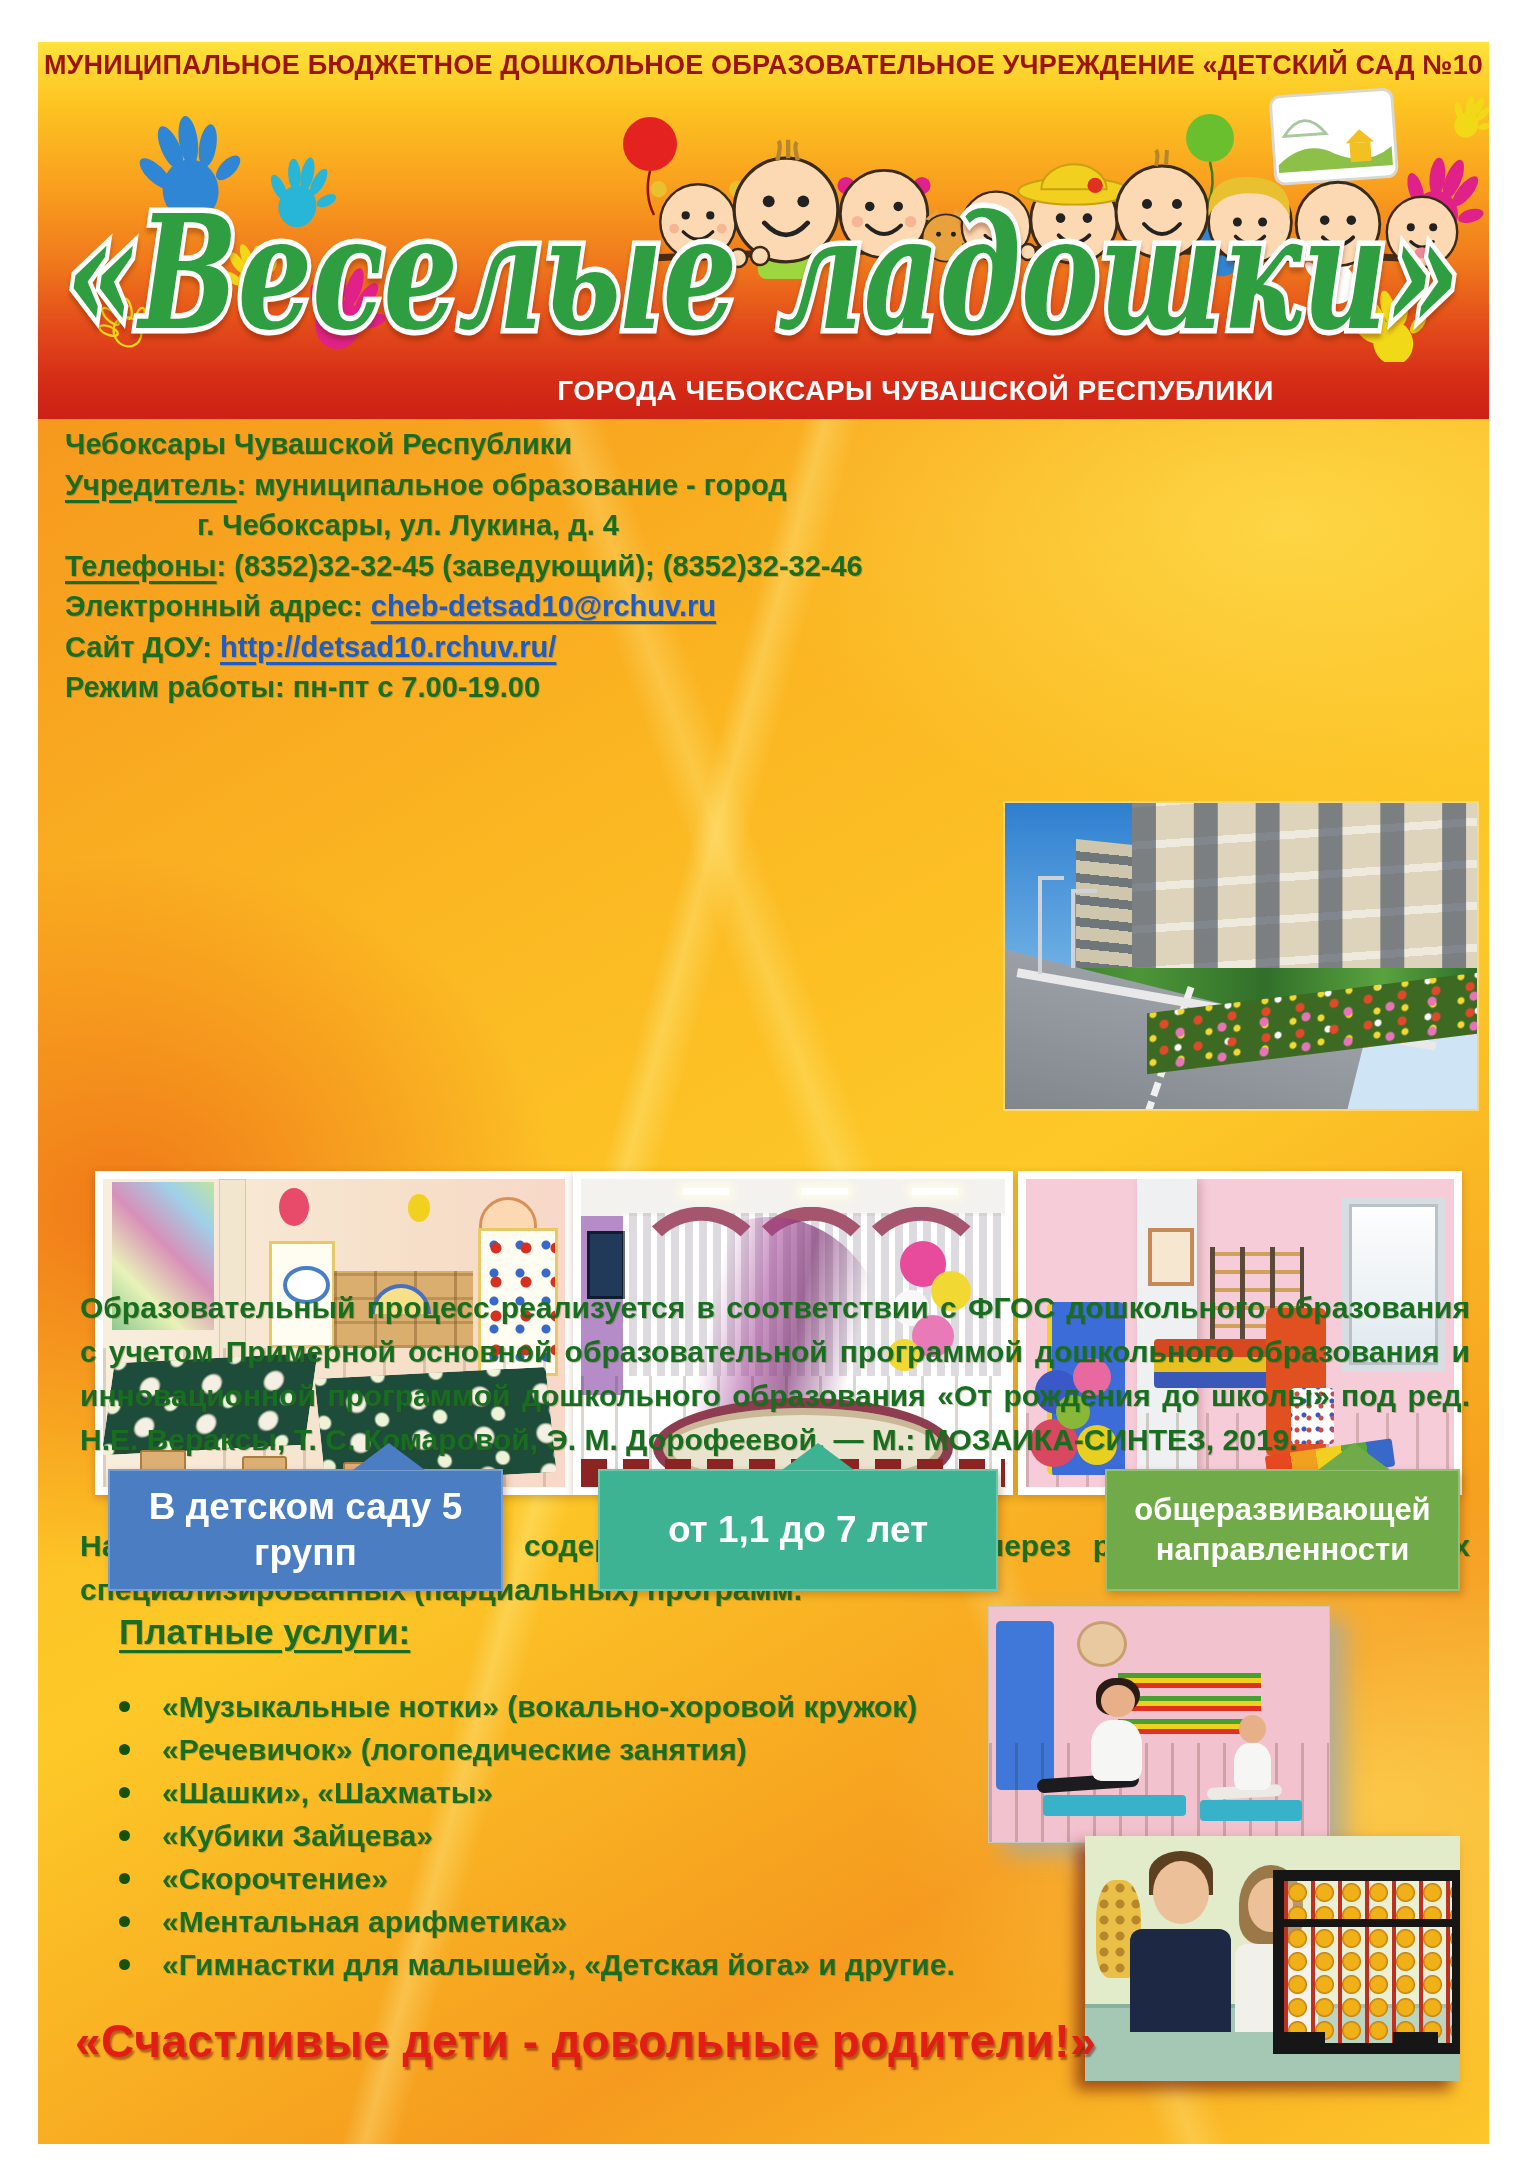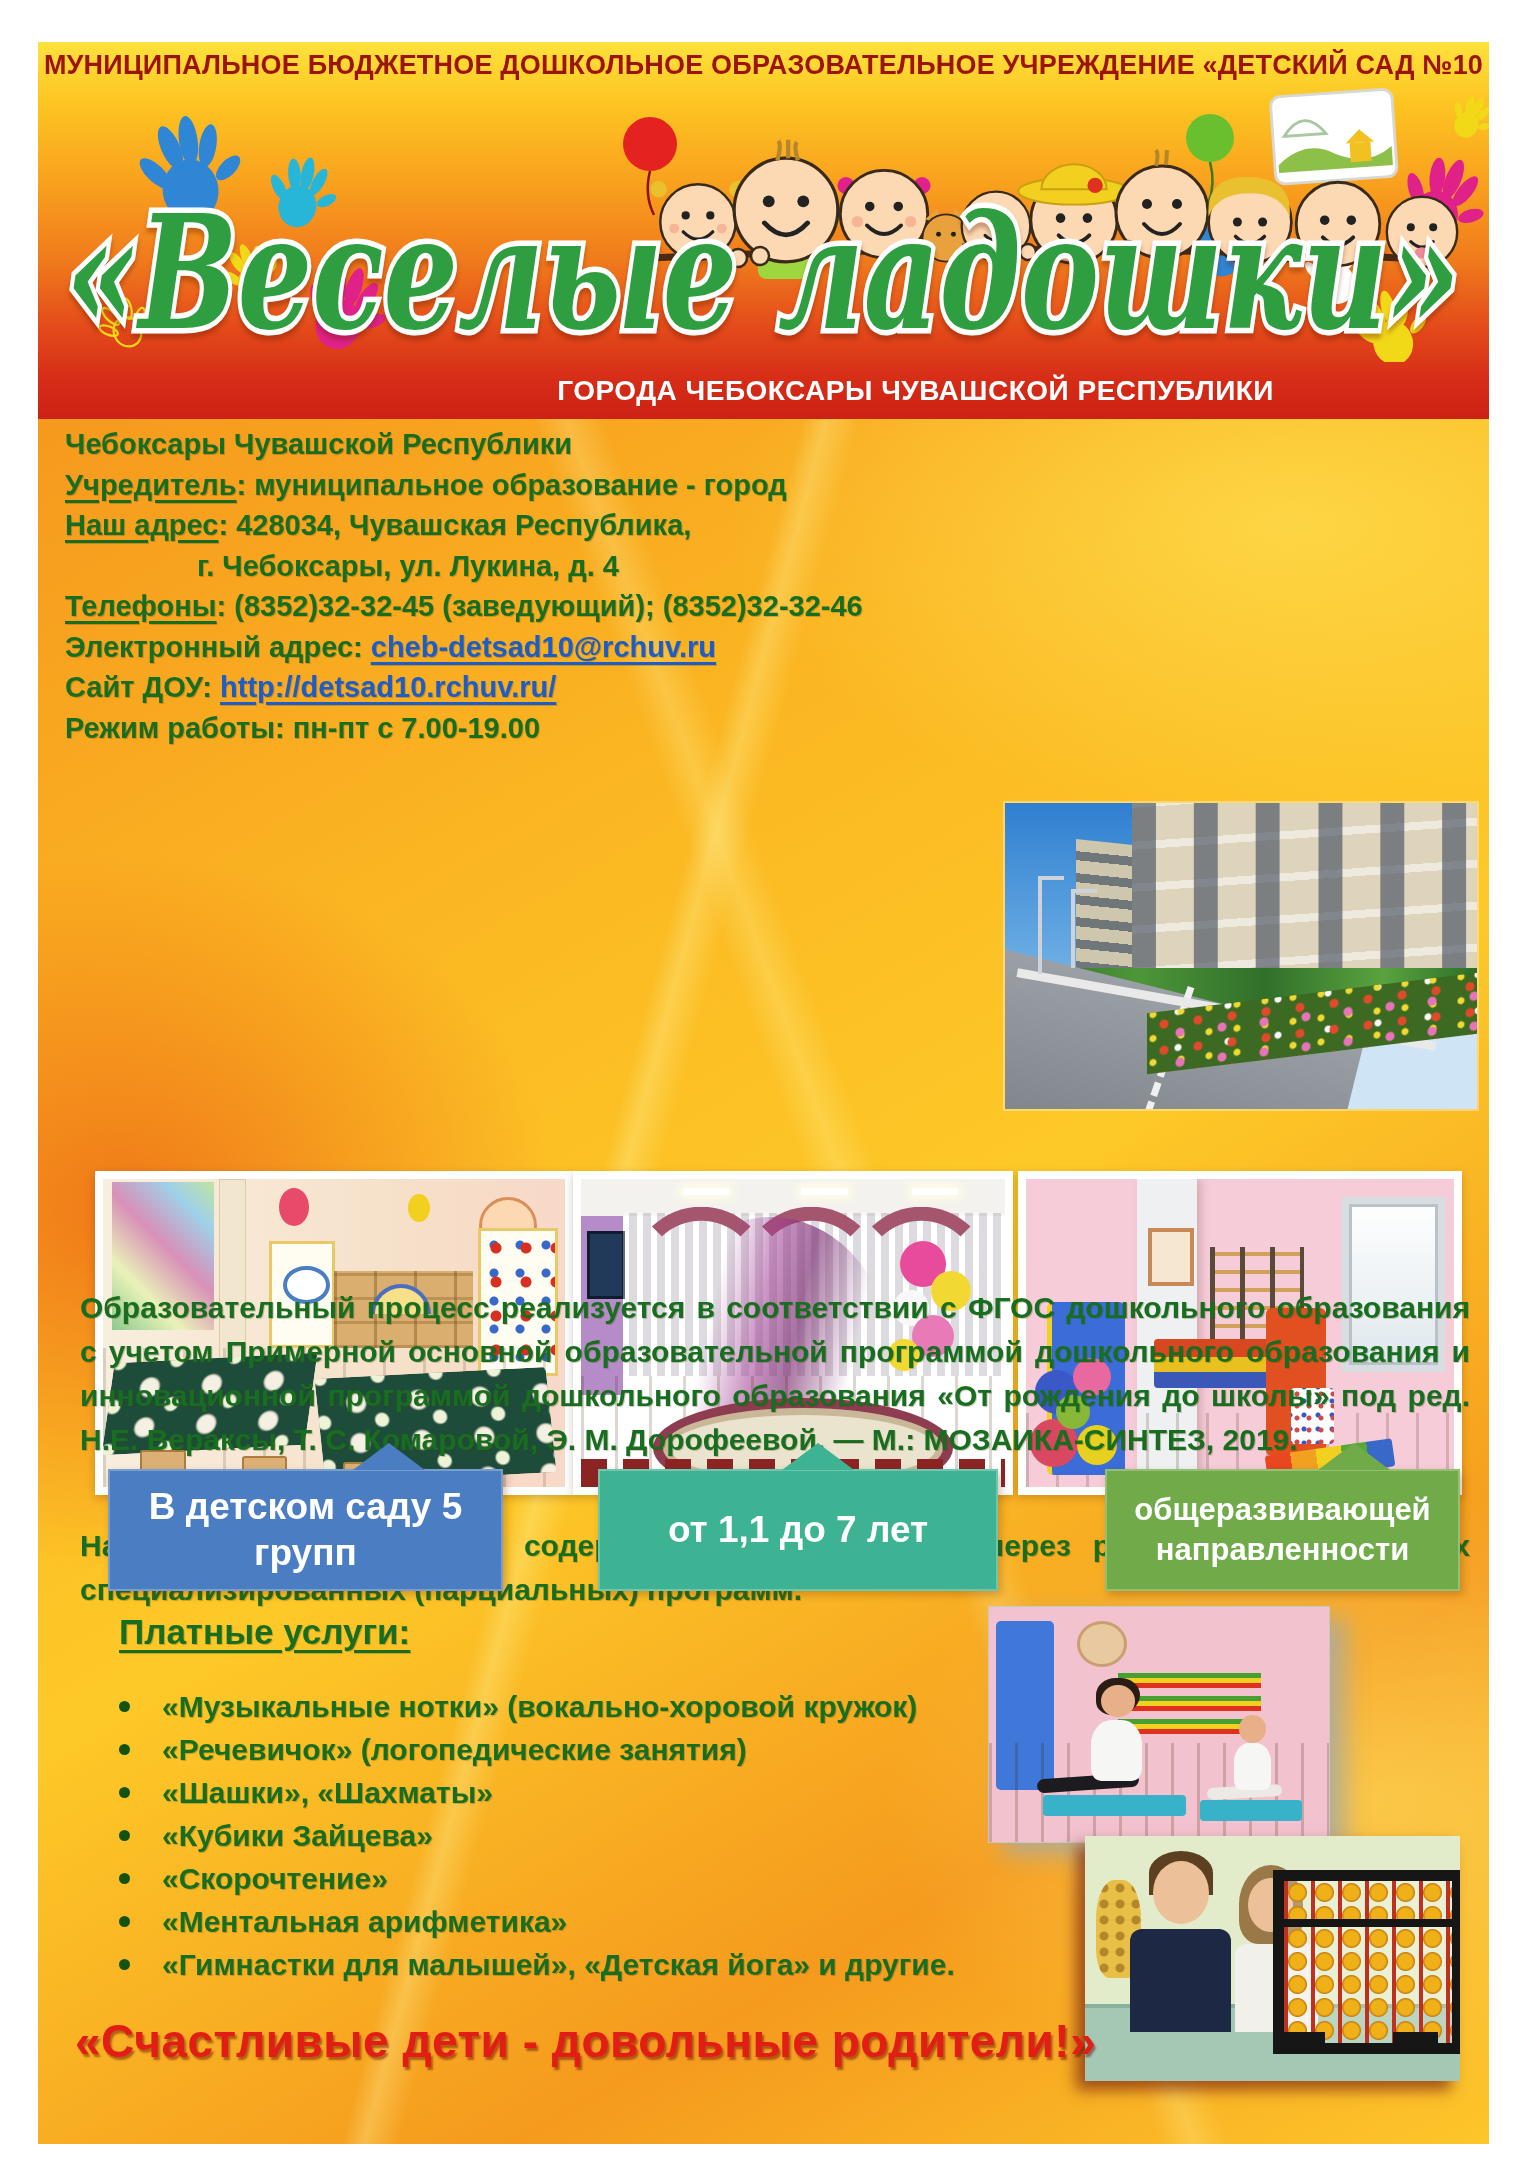--- a/index.html
+++ b/index.html
@@ -358,21 +358,20 @@
       </svg>
 
       <div class="banner-subtitle">ГОРОДА ЧЕБОКСАРЫ ЧУВАШСКОЙ РЕСПУБЛИКИ</div>
     </div>
 
     <div class="body">
 
       <div class="contacts">
         <div class="c-line"><span>Чебоксары Чувашской Республики</span></div>
         <div class="c-line"><span class="c-label">Учредитель</span><span>: муниципальное образование - город</span></div>
-        <div class="c-line"><span class="c-label">Наш адрес</span><span>: 428034, Чувашская Республика,</span></div>
         <div class="c-line c-indent"><span>г. Чебоксары, ул. Лукина, д. 4</span></div>
         <div class="c-line"><span class="c-label">Телефоны</span><span>: (8352)32-32-45 (заведующий); (8352)32-32-46</span></div>
         <div class="c-line"><span>Электронный адрес: </span><a class="c-link">cheb-detsad10@rchuv.ru</a></div>
         <div class="c-line"><span>Сайт ДОУ: </span><a class="c-link">http://detsad10.rchuv.ru/</a></div>
         <div class="c-line"><span>Режим работы: пн-пт с 7.00-19.00</span></div>
       </div>
 
       <div class="ph photo-building">
         <div class="abs pb-sky"></div>
         <div class="abs pb-bldg-far"></div>

